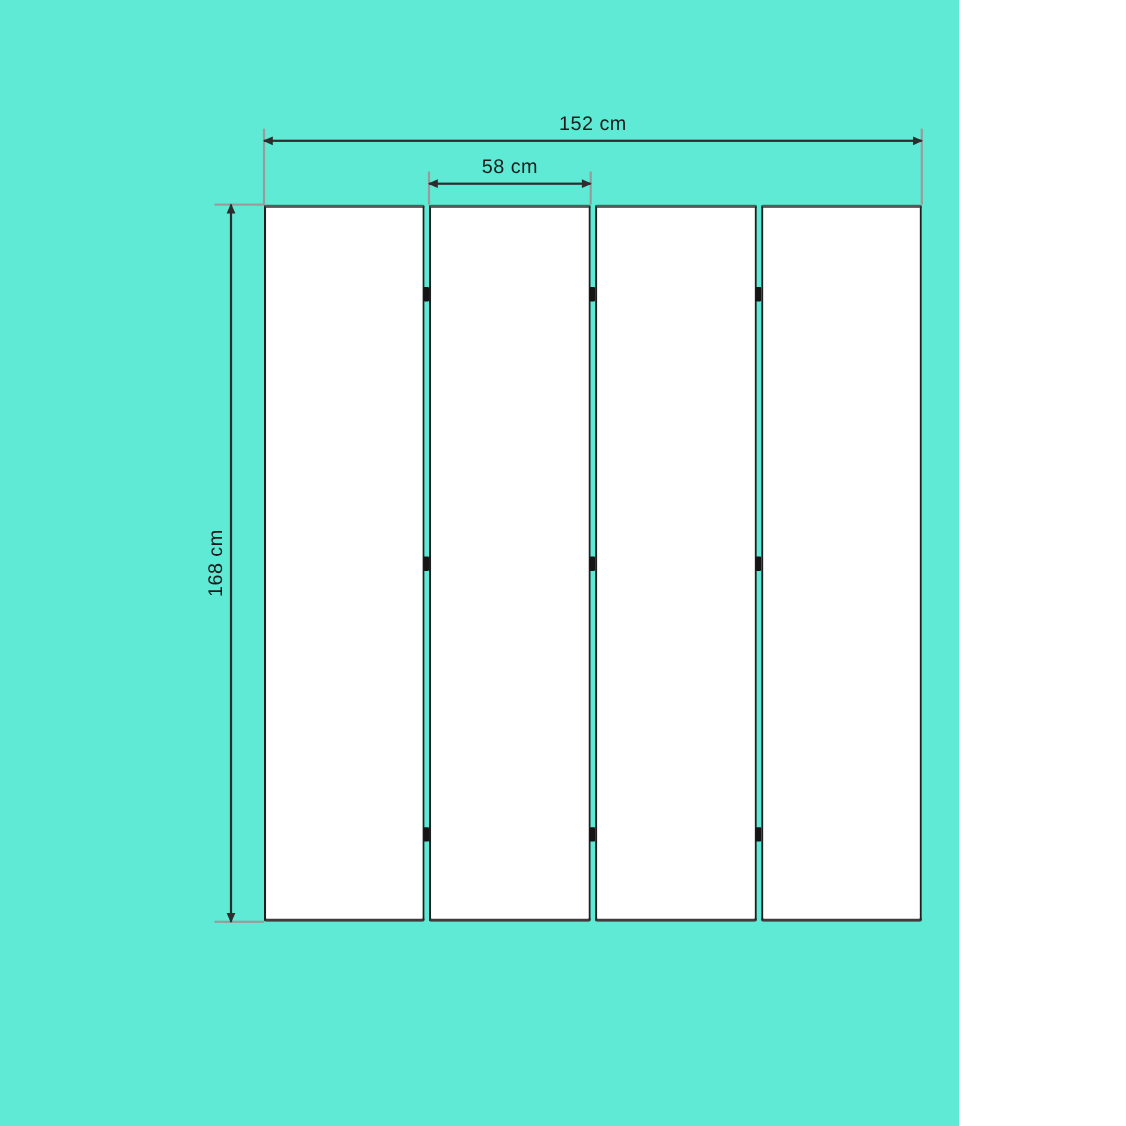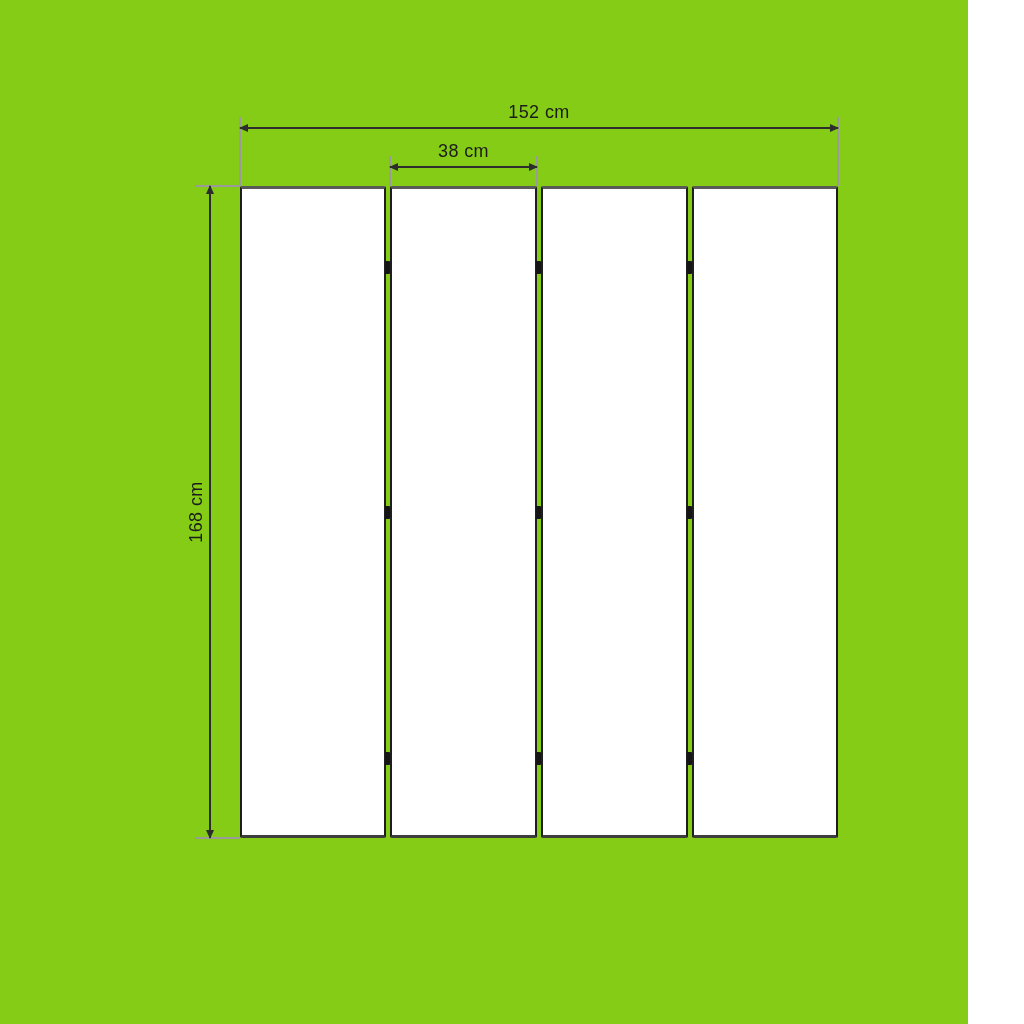--- a/index.html
+++ b/index.html
@@ -3,23 +3,23 @@
 <meta charset="utf-8">
 <style>
   html, body {
     margin: 0;
     padding: 0;
     background: #ffffff;
     font-family: "Liberation Sans", "DejaVu Sans", sans-serif;
   }
   .canvas {
     position: relative;
-    width: 968px;
+    width: 872px;
     height: 1024px;
-    background: #84cc16;
+    background: #5eead4;
     overflow: hidden;
   }
   
   .panel {
     position: absolute;
     top: 186px;
     height: 652px;
     background: #ffffff;
     border-left: 2px solid #1e1e1e;
     border-right: 2px solid #1e1e1e;
@@ -115,21 +115,21 @@
 
   <div class="dim h" style="left:240px; top:127px; width:598px">
     <span class="arr left"></span>
     <span class="arr right"></span>
     <span class="dim-label">152 cm</span>
   </div>
 
   <div class="dim h" style="left:390px; top:166px; width:147px">
     <span class="arr left"></span>
     <span class="arr right"></span>
-    <span class="dim-label">38 cm</span>
+    <span class="dim-label">58 cm</span>
   </div>
 
   <div class="dim v" style="left:209px; top:186px; height:652px">
     <span class="arr up"></span>
     <span class="arr down"></span>
   </div>
   <span class="dim-label vertical">168 cm</span>
 
   <div class="panel p1"></div>
   <div class="panel p2"></div>

